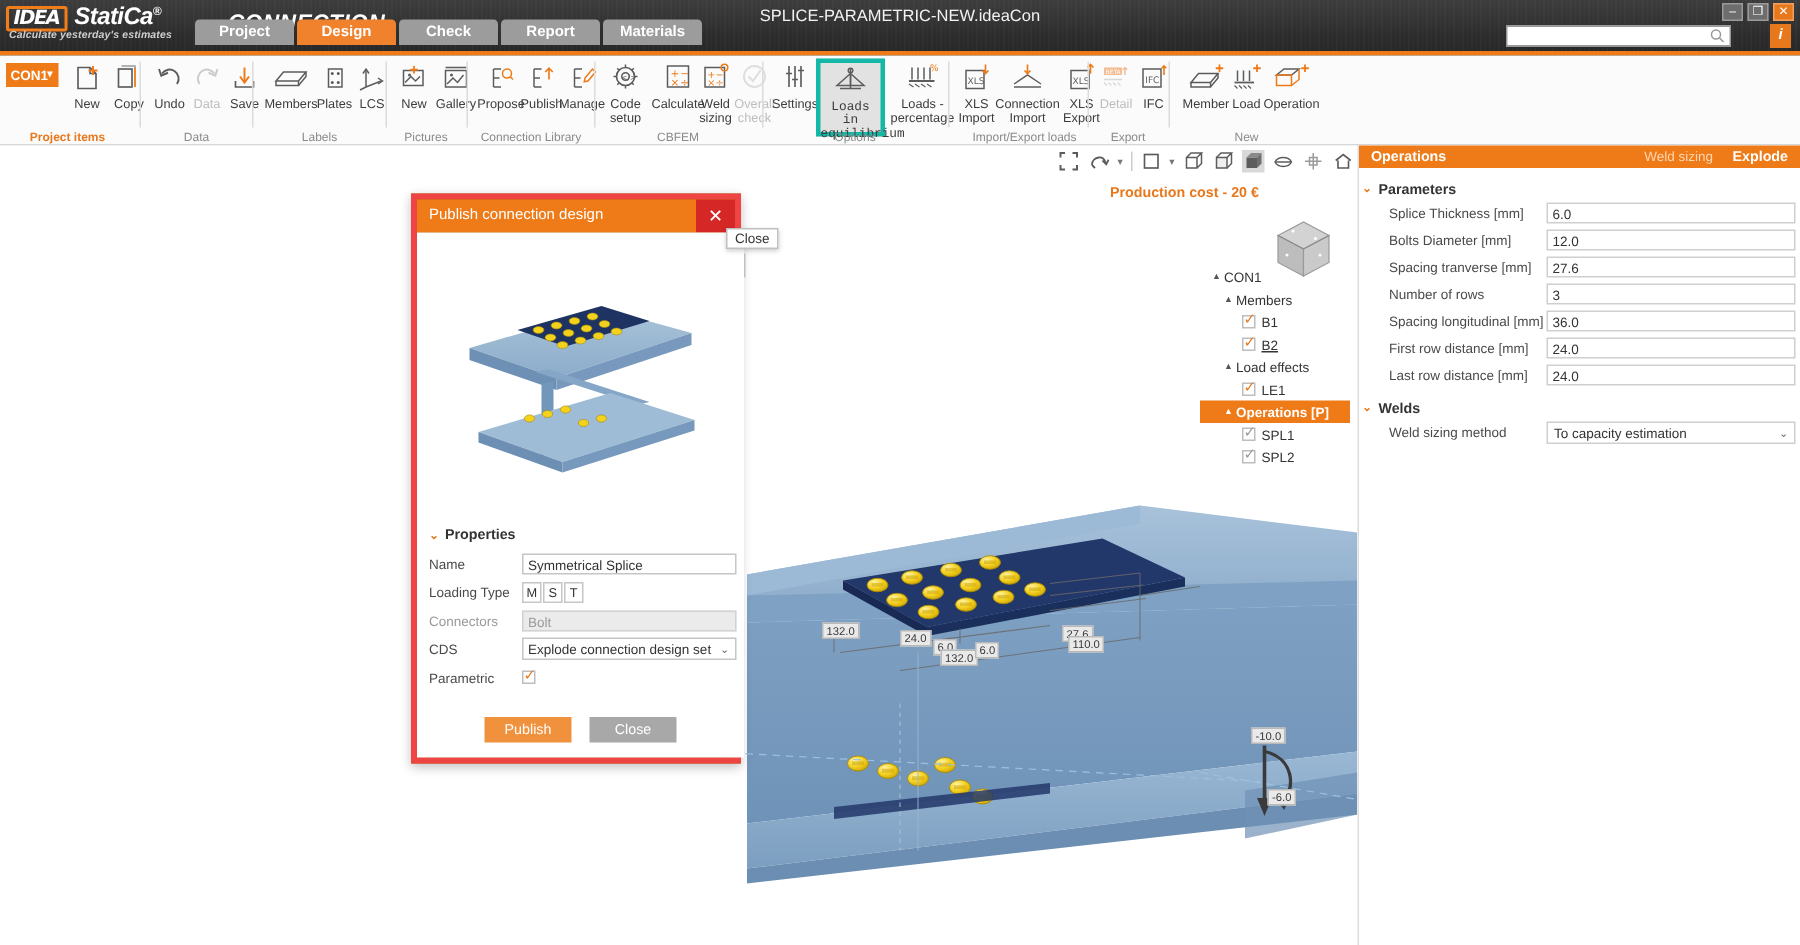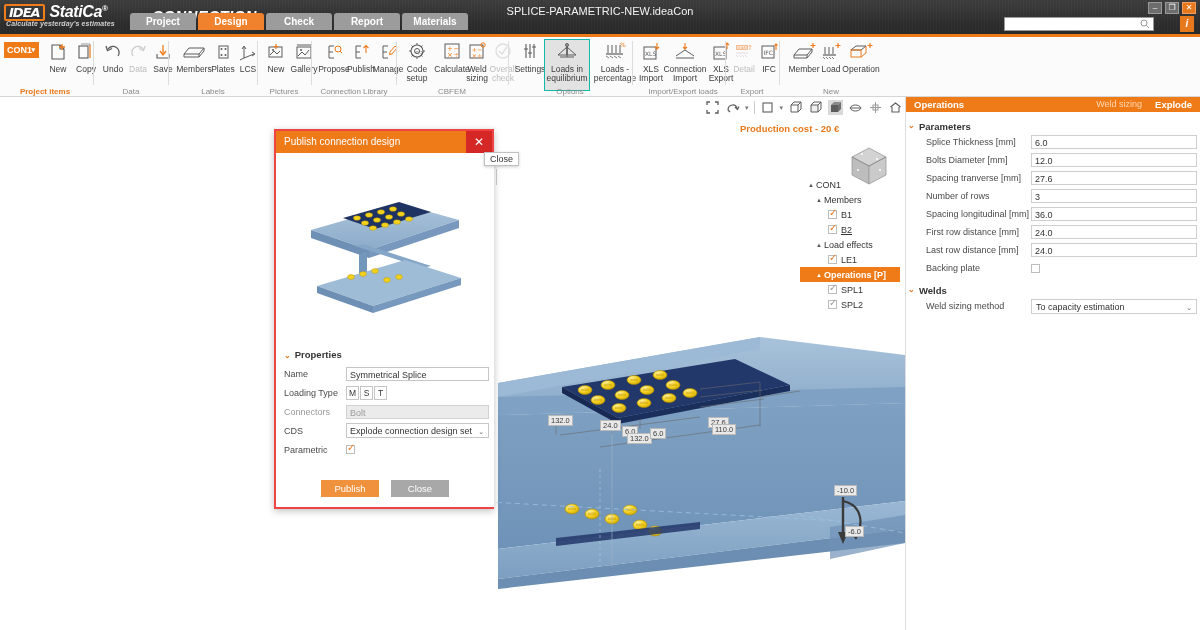--- a/index.html
+++ b/index.html
@@ -103,21 +103,21 @@
   }
   .ritem .ico{
     height:24px; display:flex; align-items:center; justify-content:center;
   }
   .ritem .lbl{
     font-size:8.5px; color:#3c3c3c; line-height:9px; margin-top:1px;
     display:block;
   }
   .ritem.wide{ width:46px; }
   .ritem.disabled .lbl{ color:#bdbdbd; }
-  .ritem.sel{ background:#e2e2e2; border:1px solid #14b8a6; }
+  .ritem.sel{ background:#e2e2e2; border:3px solid #14b8a6;font-family:Liberation Mono, monospace; }
   .conbtn{
     position:absolute; left:4px; top:5px; width:35px; height:16px;
     background:#ee7a18; color:#fff; font-size:9px; font-weight:bold;
     line-height:16px; padding-left:3px; cursor:pointer;
   }
   .conbtn .car{ position:absolute; right:4px; top:0; font-size:7px; }
 
   svg.ic{ display:block; }
 
   
@@ -163,21 +163,21 @@
 
   .dimlbl{
     position:absolute; background:#e9e9e9; border:1px solid #b9b9b9;
     font-size:7.5px; color:#3a3a3a; padding:0 2px; line-height:10px; height:11px;
     white-space:nowrap;
   }
 
   
   .dlg{
     position:absolute; left:274px; top:129px; width:220px; height:380px;
-    background:#a16207; border:2px solid #ef4444; box-shadow:0 2px 7px rgba(0,0,0,.25);
+    background:#a16207; border:4px solid #ef4444; box-shadow:0 2px 7px rgba(0,0,0,.25);
     z-index:40;
   }
   .dlg-head{
     height:22px; background:#ee7a18; color:#fff; font-size:10px;
     line-height:22px; padding-left:8px; position:relative;
   }
   .dlg-close{
     position:absolute; right:0; top:0; width:26px; height:22px; background:#d62727;
     color:#fff; text-align:center; line-height:22px; font-size:12px; cursor:pointer;
   }
@@ -1036,24 +1036,20 @@
         <span class="rinput">36.0</span>
       </div>
       <div class="rrow">
         <span class="rlab">First row distance [mm]</span>
         <span class="rinput">24.0</span>
       </div>
       <div class="rrow">
         <span class="rlab">Last row distance [mm]</span>
         <span class="rinput">24.0</span>
       </div>
-      <div class="rrow">
-        <span class="rlab">Backing plate</span>
-        <span class="rcheck"></span>
-      </div>
     </div>
 
     <div class="rsect">
       <div class="rsect-head">
         <span class="car">⌄</span><span>Welds</span>
       </div>
       <div class="rrow">
         <span class="rlab">Weld sizing method</span>
         <span class="rselect"><span>To capacity estimation</span><span class="car">⌄</span></span>
       </div>

